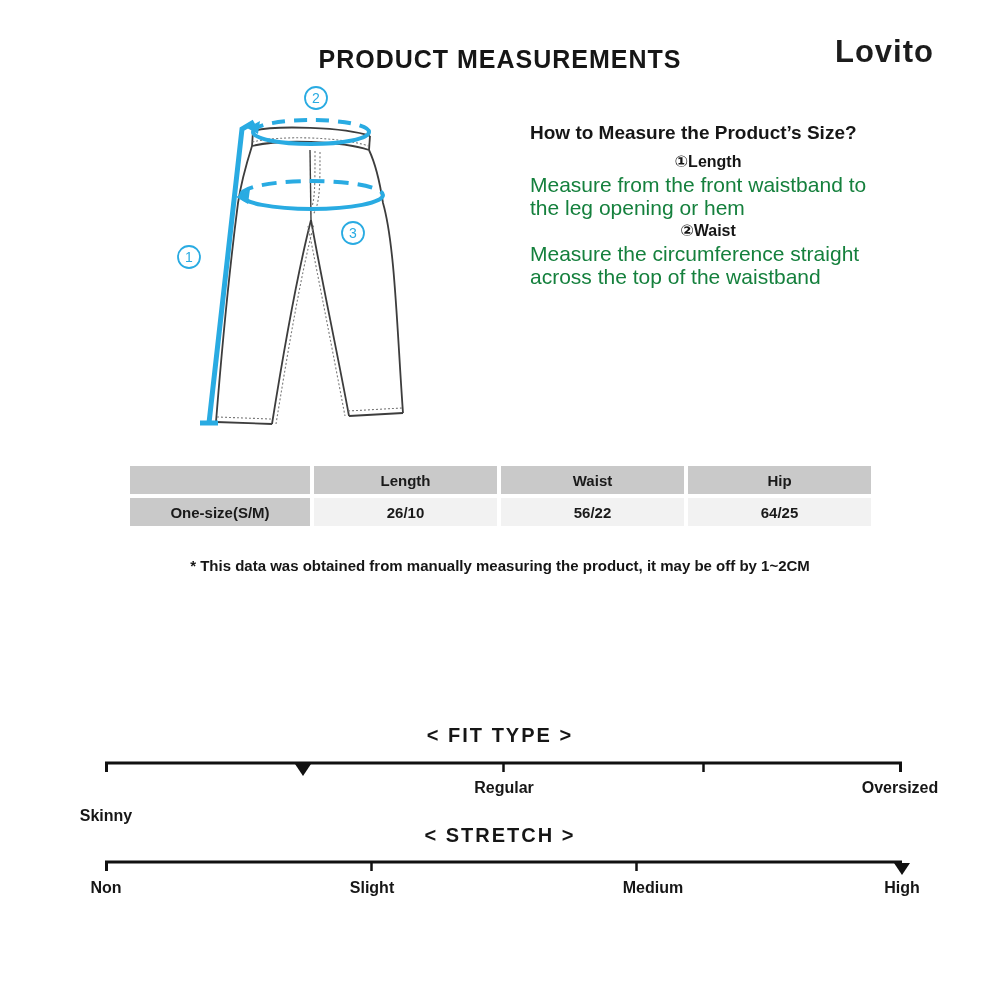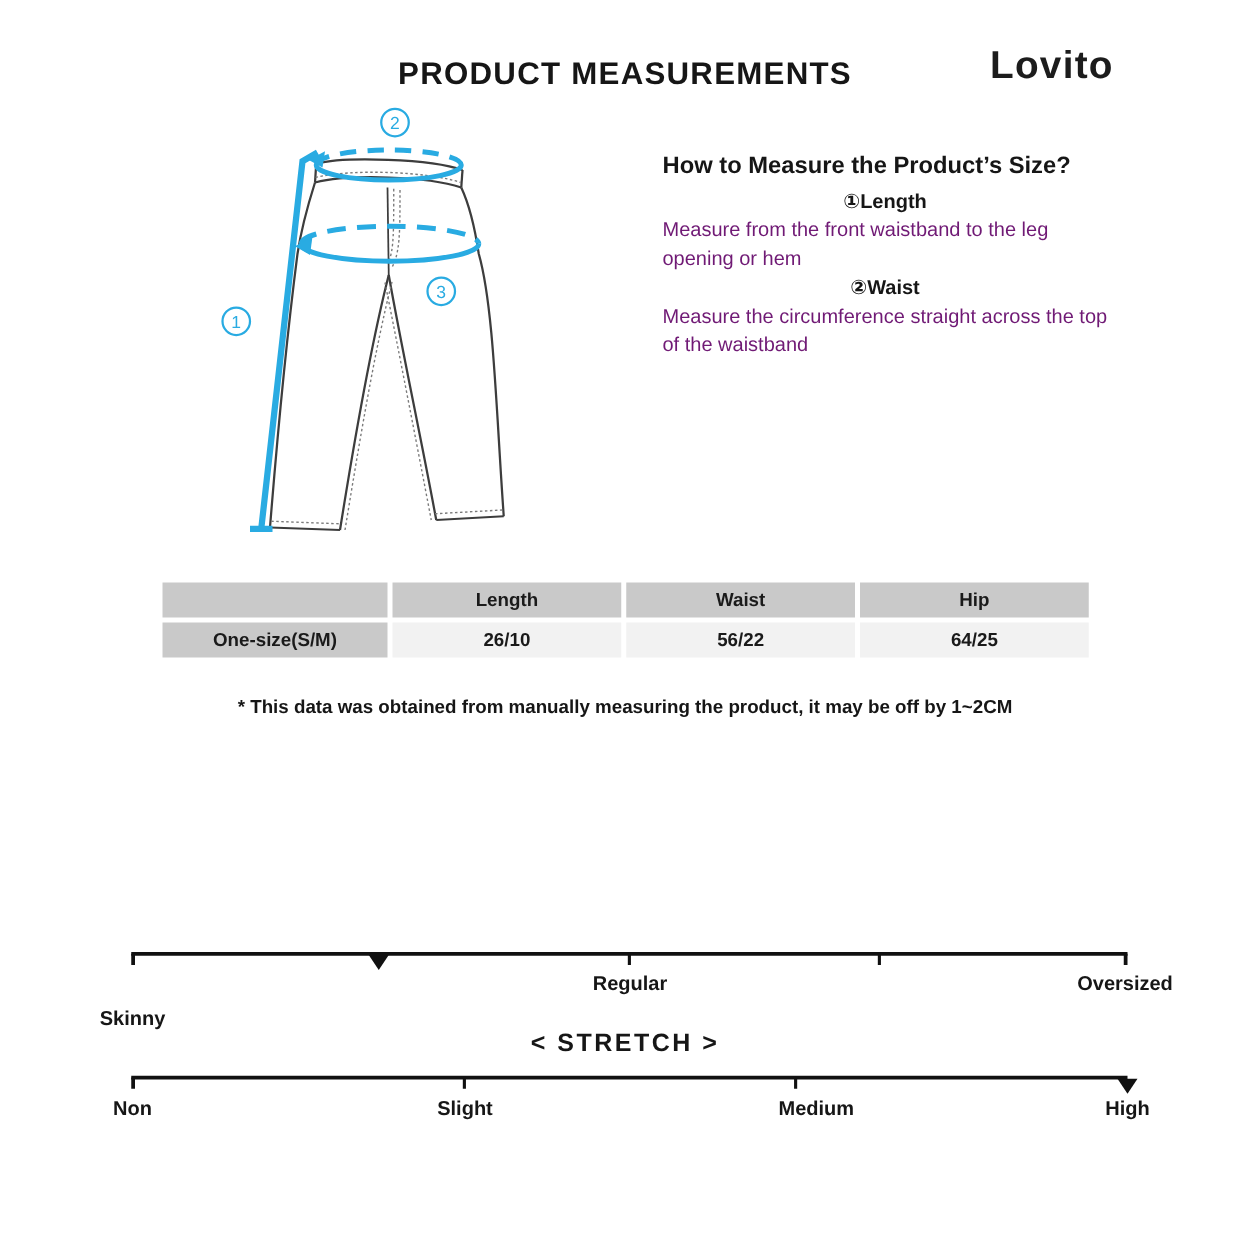--- a/index.html
+++ b/index.html
@@ -6,27 +6,27 @@
   .canvas{
     position:relative;width:1000px;height:1000px;background:#fff;overflow:hidden;
     font-family:"Liberation Sans","DejaVu Sans",sans-serif;color:#111;
   }
   .abs{position:absolute;}
   .page-title{
     left:0;right:0;top:45px;text-align:center;
     font-size:25px;font-weight:800;letter-spacing:1px;color:#161616;
   }
   .brand{
-    left:792px;top:34px;font-size:31px;font-weight:800;letter-spacing:1px;color:#1c1c1c;
+    left:835px;top:34px;font-size:31px;font-weight:800;letter-spacing:1px;color:#1c1c1c;
   }
   
   .howto{left:530px;top:122px;width:356px;}
   .howto-heading{font-size:19px;font-weight:700;color:#161616;margin:0 0 7px 0;}
   .item-label{font-size:16px;font-weight:700;color:#161616;margin-top:1px;line-height:22px;text-align:center;}
-  .item-desc{font-size:16px;color:#701a75;line-height:23px;}
+  .item-desc{font-size:21px;color:#15803d;line-height:23px;}
   
   .unit-label{left:0;right:129px;top:443px;text-align:right;font-size:15px;font-weight:700;margin-top:36px;}
   .size-table{
     left:130px;top:466px;display:grid;
     grid-template-columns:180px 183px 183px 183px;
     grid-auto-rows:28px;gap:4px;
   }
   .cell{display:flex;align-items:center;justify-content:center;
     font-size:15px;font-weight:700;color:#1a1a1a;}
   .cell.gray{background:#c9c9c9;}
@@ -131,20 +131,21 @@
     <div class="cell gray">Hip</div>
 
     <div class="cell gray">One-size(S/M)</div>
     <div class="cell lite">26/10</div>
     <div class="cell lite">56/22</div>
     <div class="cell lite">64/25</div>
   </div>
 
   <div class="abs footnote">* This data was obtained from manually measuring the product, it may be off by 1~2CM</div>
 
+  <div class="abs slider-title fit">&lt; FIT TYPE &gt;</div>
   <svg class="abs slider-svg fit" width="1000" height="30" viewBox="0 0 1000 30">
     <line x1="105" y1="14" x2="902" y2="14" stroke="#111" stroke-width="3"></line>
     <line x1="106.5" y1="14" x2="106.5" y2="23" stroke="#111" stroke-width="3"></line>
     <line x1="900.5" y1="14" x2="900.5" y2="23" stroke="#111" stroke-width="3"></line>
     <line x1="503.5" y1="15" x2="503.5" y2="23" stroke="#111" stroke-width="2.5"></line>
     <line x1="703.5" y1="15" x2="703.5" y2="23" stroke="#111" stroke-width="2.5"></line>
     <polygon points="295,15 311,15 303,27" fill="#111"></polygon>
   </svg>
   <div class="fit-labels">
     <div class="tick-label" style="left:106px;margin-top:28px;">Skinny</div>

